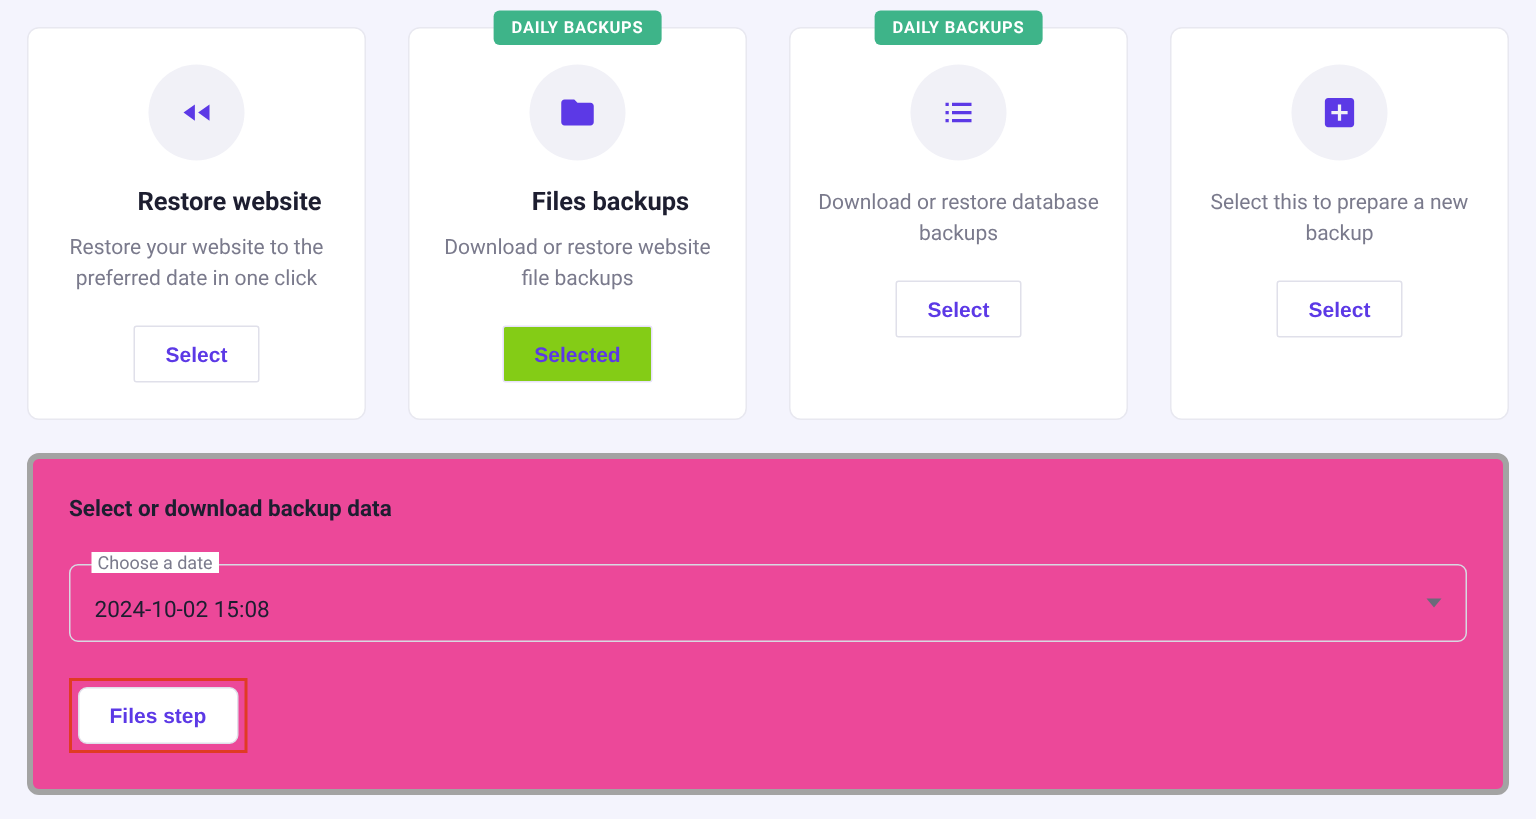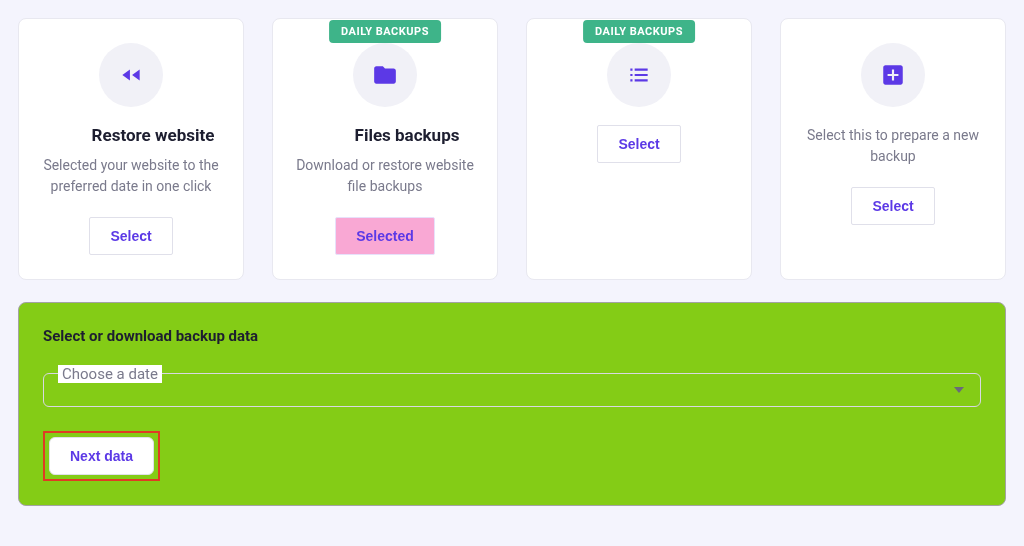--- a/index.html
+++ b/index.html
@@ -36,21 +36,20 @@
       top: -12px;
       left: 50%;
       transform: translateX(-50%);
       background: #3eb489;
       color: #fff;
       font-size: 11px;
       font-weight: 700;
       letter-spacing: 0.5px;
       padding: 5px 12px;
       border-radius: 4px;
-      margin-top: 13px;
     }
     .icon-circle {
       width: 64px;
       height: 64px;
       border-radius: 50%;
       background: #f1f1f7;
       display: flex;
       align-items: center;
       justify-content: center;
       margin-bottom: 18px;
@@ -78,28 +77,28 @@
       background: #fff;
       border: 1px solid #e0e0ea;
       color: #5c39e6;
       font-size: 14px;
       font-weight: 600;
       padding: 10px 20px;
       border-radius: 2px;
       cursor: pointer;
     }
     .select-btn.selected {
-      background: #f9a8d4;
+      background: #84cc16;
       border-color: #e7e1fa;
       color: #5c39e6;
       text-align: right;
     }
     .panel {
-      background: #84cc16;
-      border: 1px solid #a3a3a3;
+      background: #ec4899;
+      border: 4px solid #a3a3a3;
       border-radius: 8px;
       margin: 4px 18px 18px;
       padding: 24px;
     }
     .panel-title {
       font-size: 15px;
       font-weight: 700;
       color: #1d1e30;
       margin-bottom: 28px;
     }
@@ -109,21 +108,21 @@
       border-radius: 6px;
       padding: 20px 16px 12px;
       margin-bottom: 24px;
     }
     .date-label {
       position: absolute;
       top: -9px;
       left: 14px;
       background: #fff;
       padding: 0 4px;
-      font-size: 15px;
+      font-size: 12px;
       color: #7a7a8c;
     }
     .date-value {
       font-size: 15px;
       color: #1d1e30;
     }
     .date-chevron {
       position: absolute;
       right: 16px;
       top: 50%;
@@ -154,21 +153,21 @@
 <body>
 
 <div class="cards-row">
   <div class="card">
     <div class="icon-circle">
       <svg viewBox="0 0 24 24">
           <path d="M11 7l-7 5 7 5V7zm9 0l-7 5 7 5V7z"></path>
         </svg>
     </div>
     <div class="card-title">Restore website</div>
-    <div class="card-desc">Selected your website to the preferred date in one click</div>
+    <div class="card-desc">Restore your website to the preferred date in one click</div>
     <button class="select-btn">Select</button>
   </div>
 
   <div class="card">
     <div class="badge">DAILY BACKUPS</div>
     <div class="icon-circle">
       <svg viewBox="0 0 24 24">
           <path d="M10 4H4c-1.1 0-2 .9-2 2v12c0 1.1.9 2 2 2h16c1.1 0 2-.9 2-2V8c0-1.1-.9-2-2-2h-8l-2-2z"></path>
         </svg>
     </div>
@@ -177,36 +176,38 @@
     <button class="select-btn selected">Selected</button>
   </div>
 
   <div class="card">
     <div class="badge">DAILY BACKUPS</div>
     <div class="icon-circle">
       <svg viewBox="0 0 24 24">
           <path d="M4 6h2v2H4V6zm4 0h12v2H8V6zM4 11h2v2H4v-2zm4 0h12v2H8v-2zM4 16h2v2H4v-2zm4 0h12v2H8v-2z"></path>
         </svg>
     </div>
+    <div class="card-desc">Download or restore database backups</div>
     <button class="select-btn">Select</button>
   </div>
 
   <div class="card">
     <div class="icon-circle">
       <svg viewBox="0 0 24 24">
           <path d="M19 3H5c-1.1 0-2 .9-2 2v14c0 1.1.9 2 2 2h14c1.1 0 2-.9 2-2V5c0-1.1-.9-2-2-2zm-2 10h-4v4h-2v-4H7v-2h4V7h2v4h4v2z"></path>
         </svg>
     </div>
     <div class="card-desc">Select this to prepare a new backup</div>
     <button class="select-btn">Select</button>
   </div>
 </div>
 
 <div class="panel">
   <div class="panel-title">Select or download backup data</div>
   <div class="date-field">
     <div class="date-label">Choose a date</div>
+    <div class="date-value">2024-10-02 15:08</div>
     <div class="date-chevron"></div>
   </div>
   <div class="next-btn-wrap">
-    <button class="next-btn">Next data</button>
+    <button class="next-btn">Files step</button>
   </div>
 </div>
 
 </body></html>

